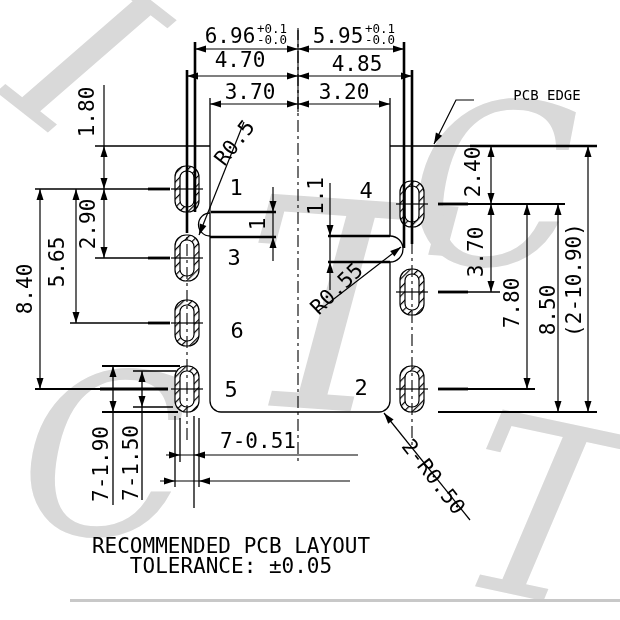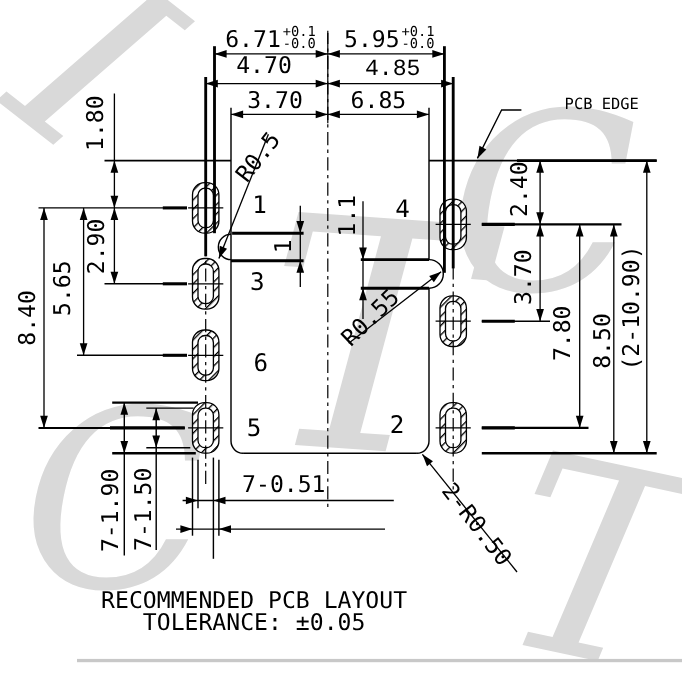--- a/index.html
+++ b/index.html
@@ -207,34 +207,34 @@
         <polygon points="194,455 205,451.5 205,458.5"></polygon>
       <polygon points="175,481 164,477.5 164,484.5"></polygon>
         <polygon points="199,481 210,477.5 210,484.5"></polygon>
       <polygon points="199,235 206.4,226.1 199.8,223.5"></polygon>
       <polygon points="401,247 394.4,256.5 390.2,250.9"></polygon>
       <polygon points="384,413 393.6,419.4 388.2,423.8"></polygon>
       <polygon points="434,144 442.1,135.8 435.9,132.6"></polygon>
     </g>
   </svg>
 
-  <div class="lbl" style="left:230px;top:36px;">6.71</div>
+  <div class="lbl" style="left:230px;top:36px;">6.96</div>
   <div class="lbl tol" style="left:272px;top:34px;">
     <div>+0.1</div>
     <div>-0.0</div>
   </div>
   <div class="lbl" style="left:338px;top:36px;">5.95</div>
   <div class="lbl tol" style="left:380px;top:34px;">
     <div>+0.1</div>
     <div>-0.0</div>
   </div>
   <div class="lbl" style="left:240px;top:60px;">4.70</div>
-  <div class="lbl" style="left:357px;top:64px;font-family:Liberation Mono, monospace;">4.85</div>
+  <div class="lbl" style="left:357px;top:64px;">4.85</div>
   <div class="lbl" style="left:250px;top:92px;">3.70</div>
-  <div class="lbl" style="left:344px;top:92px;">6.85</div>
+  <div class="lbl" style="left:344px;top:92px;">3.20</div>
 
   <div class="lbl r90" style="left:87px;top:112px;">1.80</div>
   <div class="lbl r90" style="left:88px;top:224px;">2.90</div>
   <div class="lbl r90" style="left:57px;top:262px;">5.65</div>
   <div class="lbl r90" style="left:25px;top:289px;">8.40</div>
 
   <div class="lbl r90" style="left:473px;top:172px;">2.40</div>
   <div class="lbl r90" style="left:476px;top:252px;">3.70</div>
   <div class="lbl r90" style="left:512px;top:303px;">7.80</div>
   <div class="lbl r90" style="left:548px;top:310px;">8.50</div>

